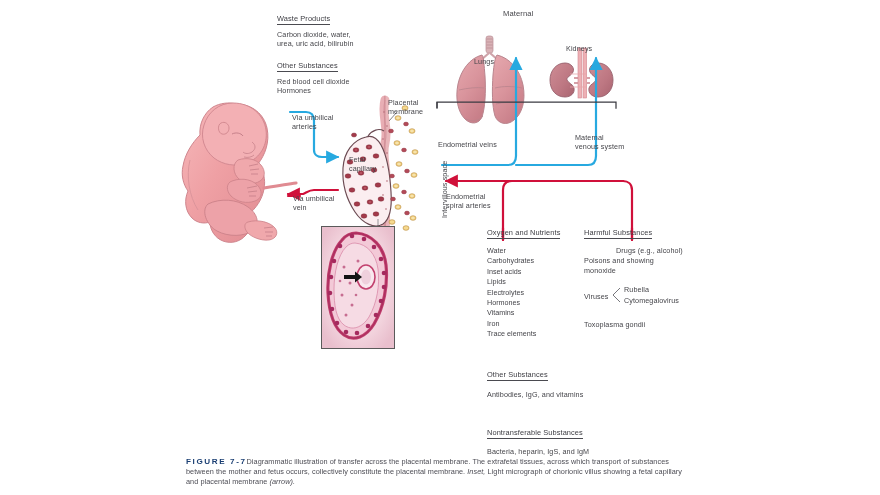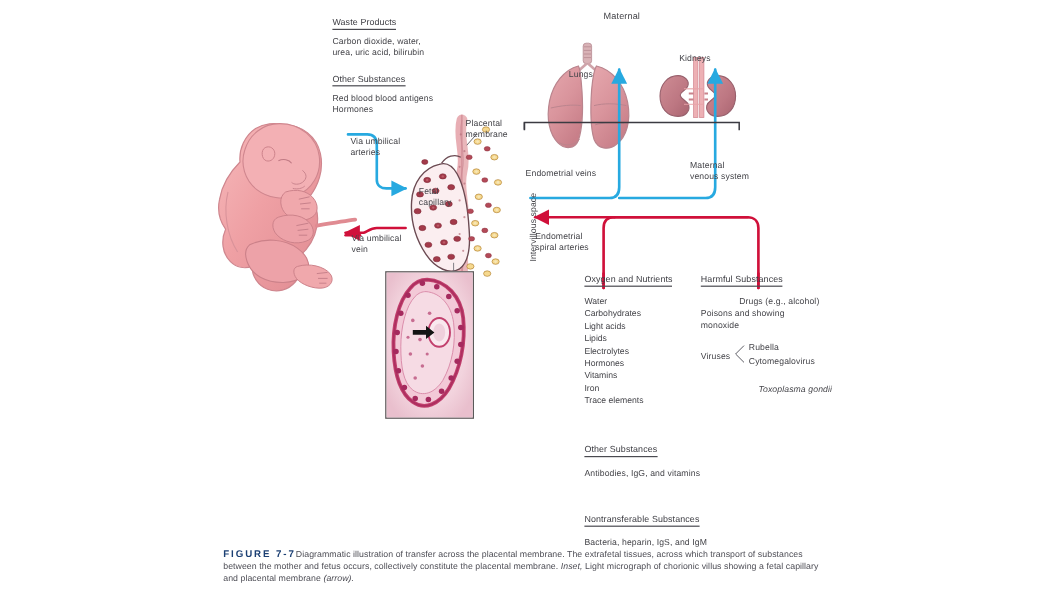--- a/index.html
+++ b/index.html
@@ -9,21 +9,21 @@
     color:#3a3a3a;
     -webkit-font-smoothing:antialiased;
   }
   .fig{position:absolute;left:0;top:0;width:744px;height:495px;}
   svg.layer{position:absolute;left:0;top:0;width:880px;height:495px;overflow:visible;}
 
   .txt{position:absolute;font-size:7.2px;line-height:9.6px;color:#45454a;white-space:pre;letter-spacing:.1px;}
   .hdr{position:absolute;font-size:7.4px;color:#3c3c42;white-space:pre;letter-spacing:.1px;
        border-bottom:1.1px solid #4a4a50;padding-bottom:1.3px;}
   .lbl{position:absolute;font-size:7.2px;line-height:9.4px;color:#45454a;white-space:pre;letter-spacing:.1px;}
-  .ital{font-style:italic;margin-left:48px;}
+  .ital{}
   .vert{position:absolute;font-size:7.2px;color:#45454a;white-space:pre;
         transform:rotate(-90deg);transform-origin:0 0;letter-spacing:.1px;}
 
   
   .caption{position:absolute;left:186px;top:457px;width:508px;
            font-size:7.3px;line-height:10.2px;color:#4d4d55;letter-spacing:.05px;}
   .cap-num{color:#1b3f73;font-weight:bold;letter-spacing:1.6px;font-size:8.1px;margin-top:38px;}
   .cap-it{font-style:italic;}
 
   
@@ -340,21 +340,21 @@
         <path d="M22,48 L33,48 L33,44.5 L40,50 L33,55.5 L33,52 L22,52 Z" fill="#141414"></path>
       </g>
     </svg>
   </div>
 
   <div class="hdr" style="left:277px;top:14px;">Waste Products</div>
   <div class="txt" style="left:277px;top:30px;">Carbon dioxide, water,</div>
   <div class="txt" style="left:277px;top:39px;">urea, uric acid, bilirubin</div>
 
   <div class="hdr" style="left:277px;top:61px;">Other Substances</div>
-  <div class="txt" style="left:277px;top:77px;">Red blood blood antigens</div>
+  <div class="txt" style="left:277px;top:77px;">Red blood cell dioxide</div>
   <div class="txt" style="left:277px;top:86px;">Hormones</div>
 
   <div class="lbl" style="left:503px;top:9px;font-size:7.6px;">Maternal</div>
   <div class="lbl" style="left:474px;top:27px;margin-top:30px;">Lungs</div>
   <div class="lbl" style="left:566px;top:44px;">Kidneys</div>
 
   <div class="lbl" style="left:292px;top:113px;">Via umbilical
 arteries</div>
   <div class="lbl" style="left:293px;top:194px;">Via umbilical
 vein</div>
@@ -366,21 +366,21 @@
   <div class="lbl" style="left:438px;top:140px;">Endometrial veins</div>
   <div class="lbl" style="left:575px;top:133px;">Maternal
 venous system</div>
   <div class="lbl" style="left:446px;top:192px;">Endometrial
 spiral arteries</div>
 
   <div class="hdr" style="left:487px;top:228px;">Oxygen and Nutrients</div>
   <div style="position:absolute;left:487px;top:246px;font-size:7.2px;line-height:10.4px;color:#45454a;">
     <div>Water</div>
     <div>Carbohydrates</div>
-    <div>Light acids</div>
+    <div>Inset acids</div>
     <div>Lipids</div>
     <div>Electrolytes</div>
     <div>Hormones</div>
     <div>Vitamins</div>
     <div>Iron</div>
     <div>Trace elements</div>
   </div>
 
   <div class="hdr" style="left:584px;top:228px;">Harmful Substances</div>
   <div class="txt" style="left:584px;top:246px;margin-left:32px;">Drugs (e.g., alcohol)</div>

